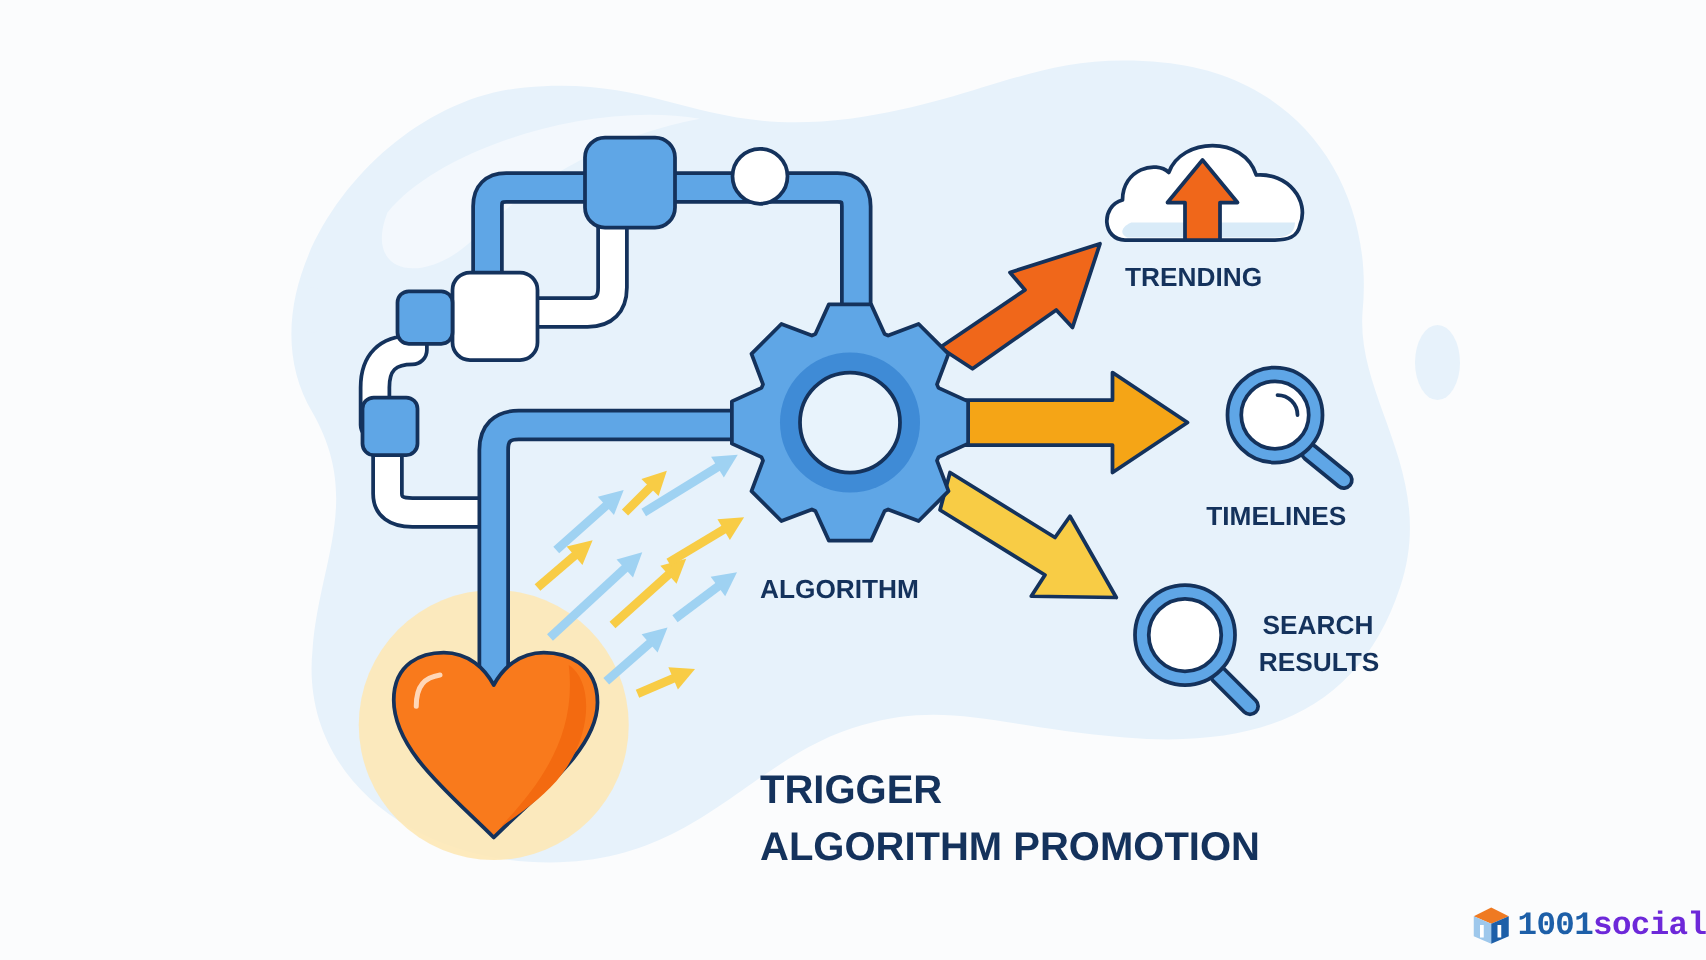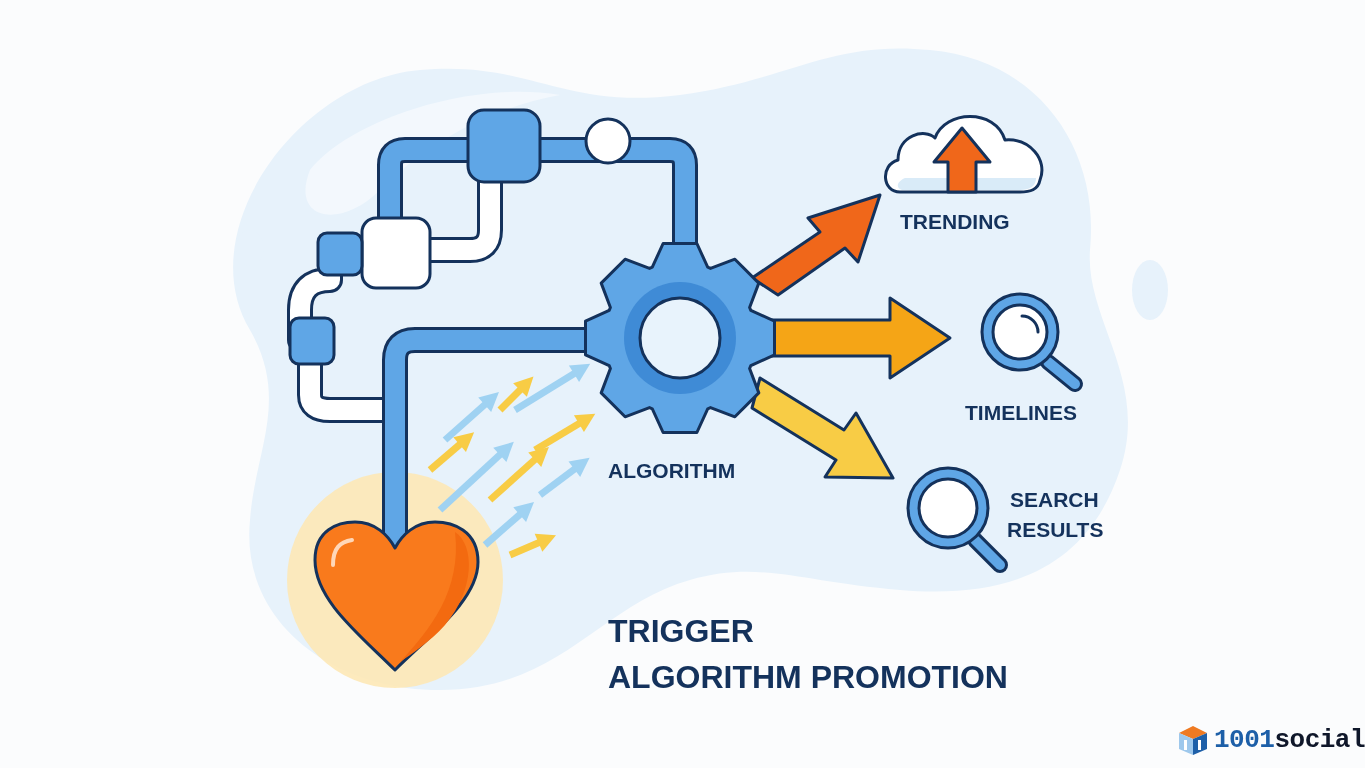--- a/index.html
+++ b/index.html
@@ -3,21 +3,21 @@
 <meta charset="utf-8">
 <style>
   html, body { margin:0; padding:0; }
   body { width:1365px; height:768px; overflow:hidden; background:#fbfcfd; position:relative;
          font-family:"Liberation Sans", sans-serif; }
   svg#scene { position:absolute; left:0; top:0; }
   .lbl { font-family:"Liberation Sans", sans-serif; font-weight:700; fill:#14325c; }
   .brand { position:absolute; left:1176px; top:724px; display:flex; align-items:center; gap:4px;
            font-family:Liberation Mono, monospace; font-weight:700; font-size:26px; letter-spacing:-0.5px; }
   .brand .num { color:#1d5fa8; }
-  .brand .word { color:#0f172a; }
+  .brand .word { color:#6d28d9; }
 </style>
 </head>
 <body>
 
 <svg id="scene" width="1365" height="768" viewBox="0 0 1365 768">
 
   <path fill="#e7f2fb" d="M250,330 C190,230 300,80 420,70 C530,60 560,110 680,95 C790,80 830,40 930,50 C1040,60 1100,150 1090,250 C1085,320 1150,380 1120,470 C1090,560 1020,600 900,590 C800,582 760,560 690,580 C600,605 560,690 440,690 C330,690 240,620 250,520 C255,450 290,400 250,330 Z"></path>
   <ellipse cx="250" cy="248" rx="14" ry="18" fill="#e7f2fb"></ellipse>
   <ellipse cx="1150" cy="290" rx="18" ry="30" fill="#e7f2fb"></ellipse>
   <path fill="#f3f8fd" d="M310,170 C350,120 470,80 560,95 C480,110 420,150 380,190 C340,230 290,220 310,170 Z"></path>

